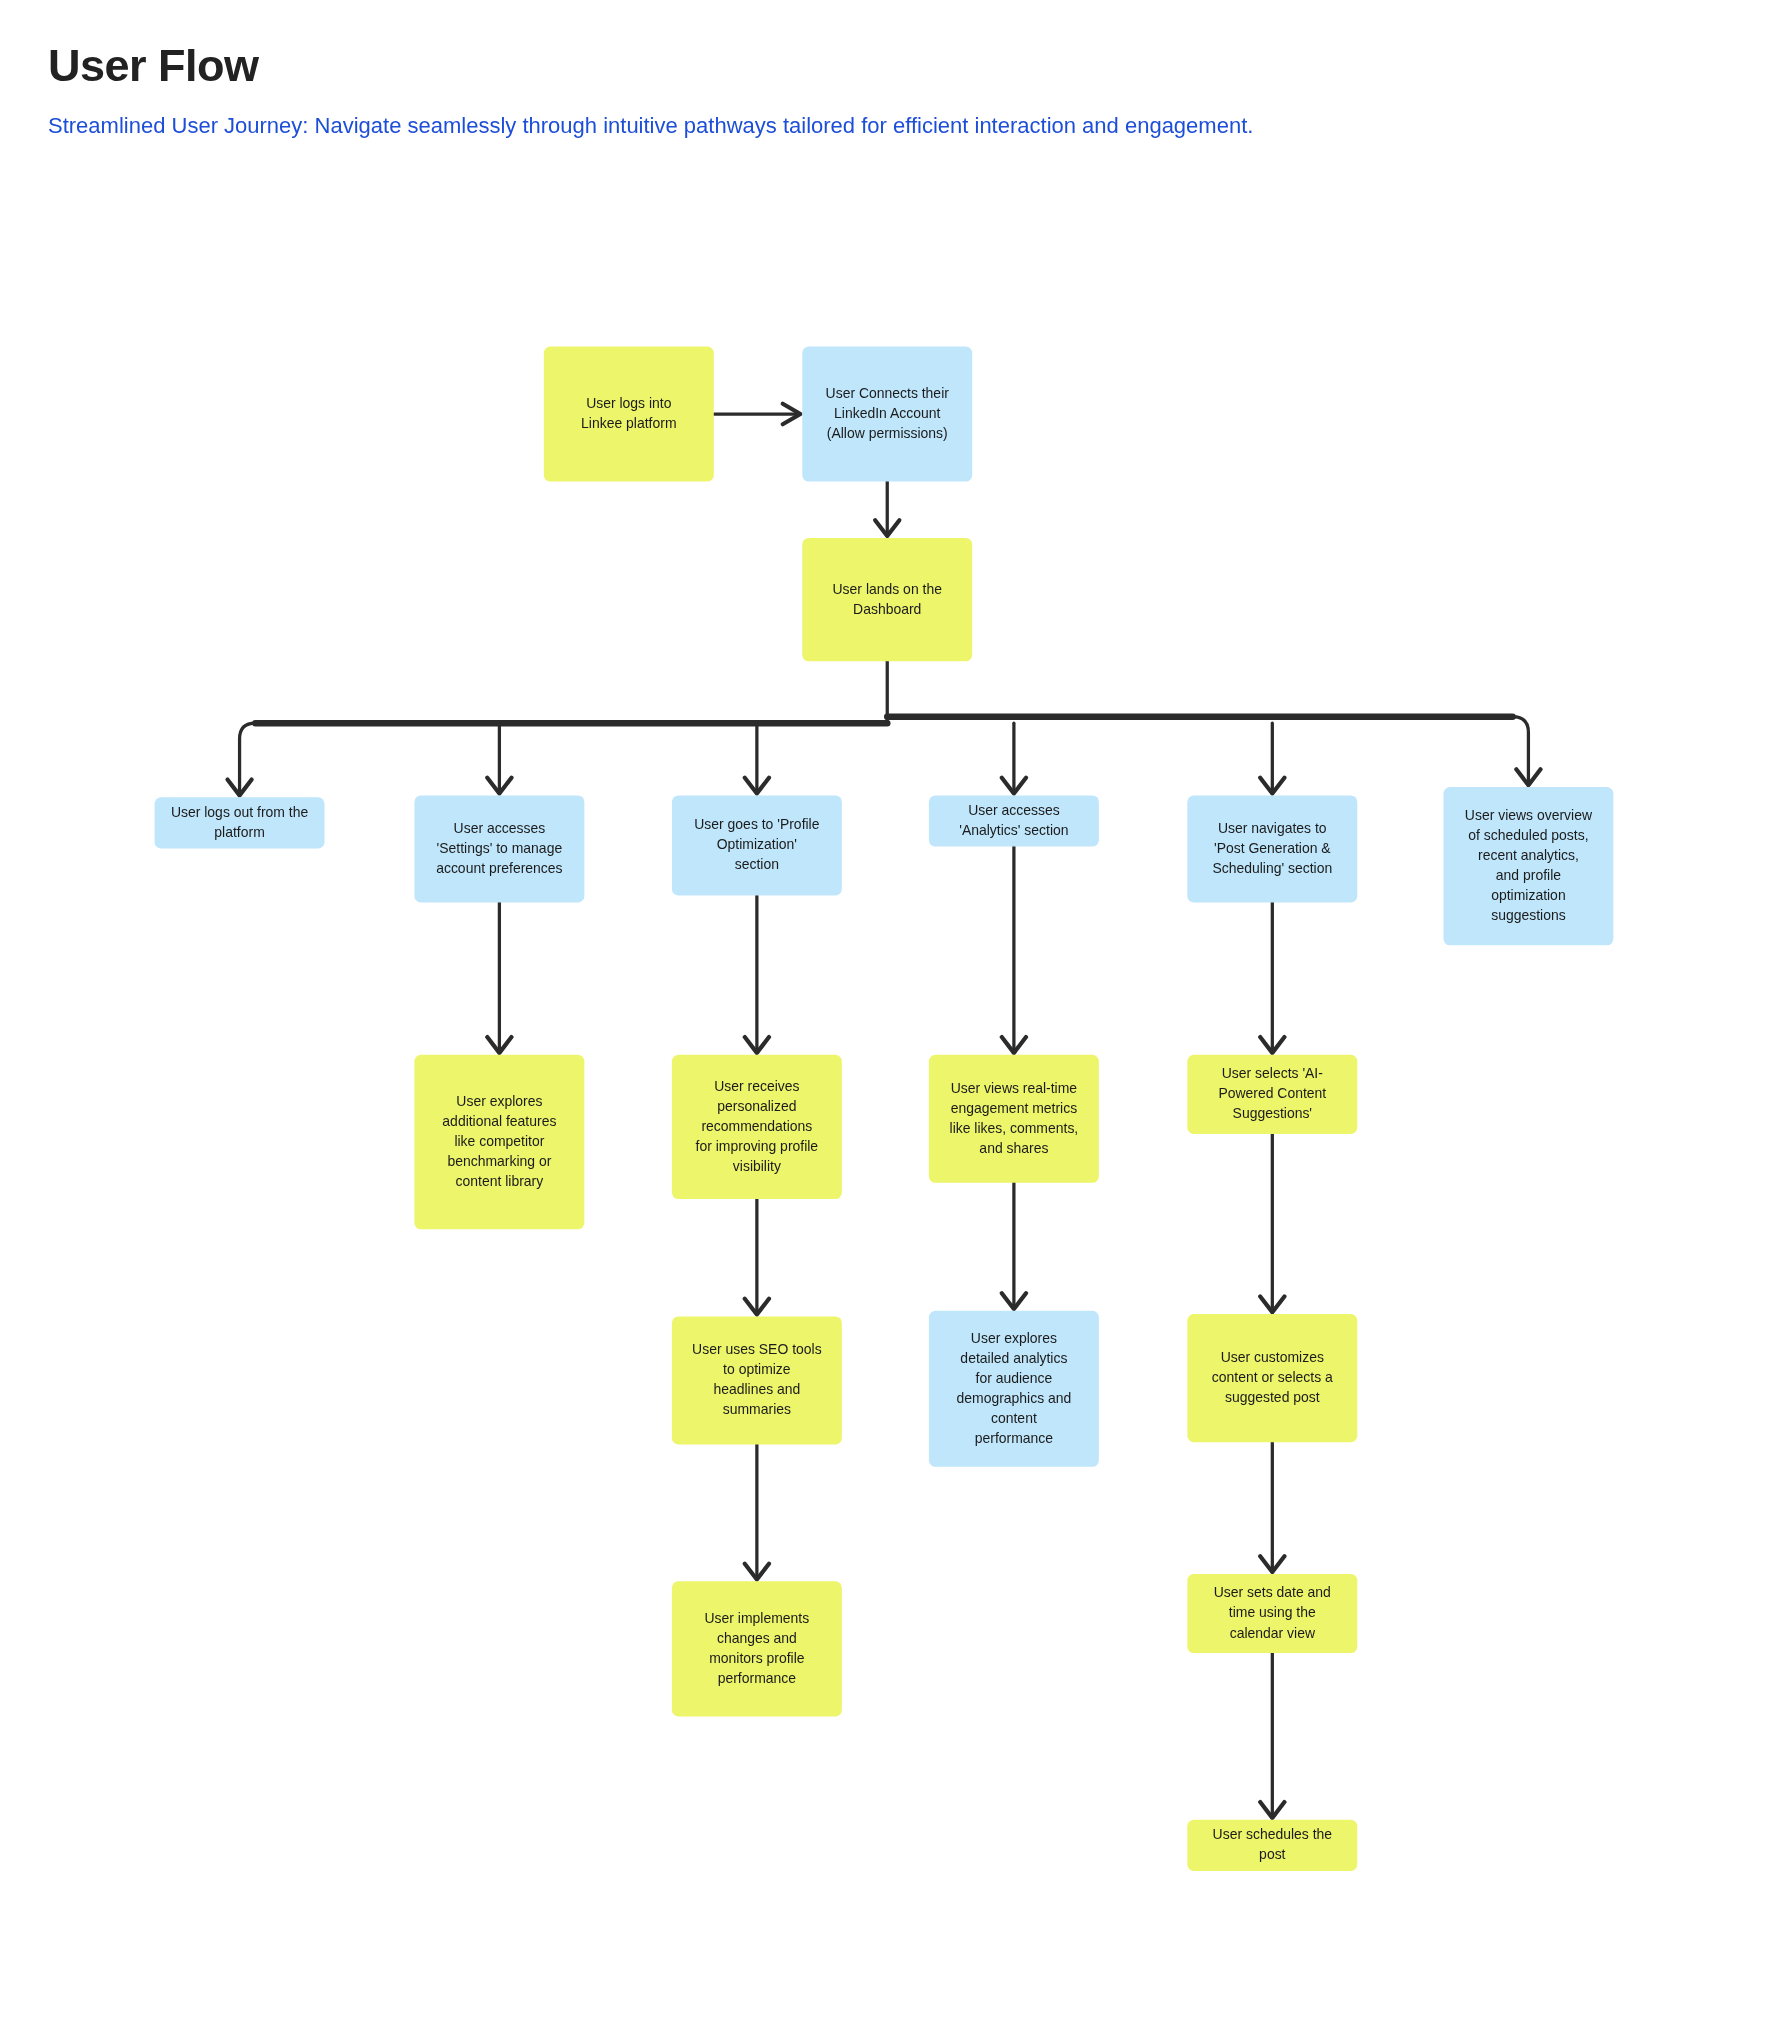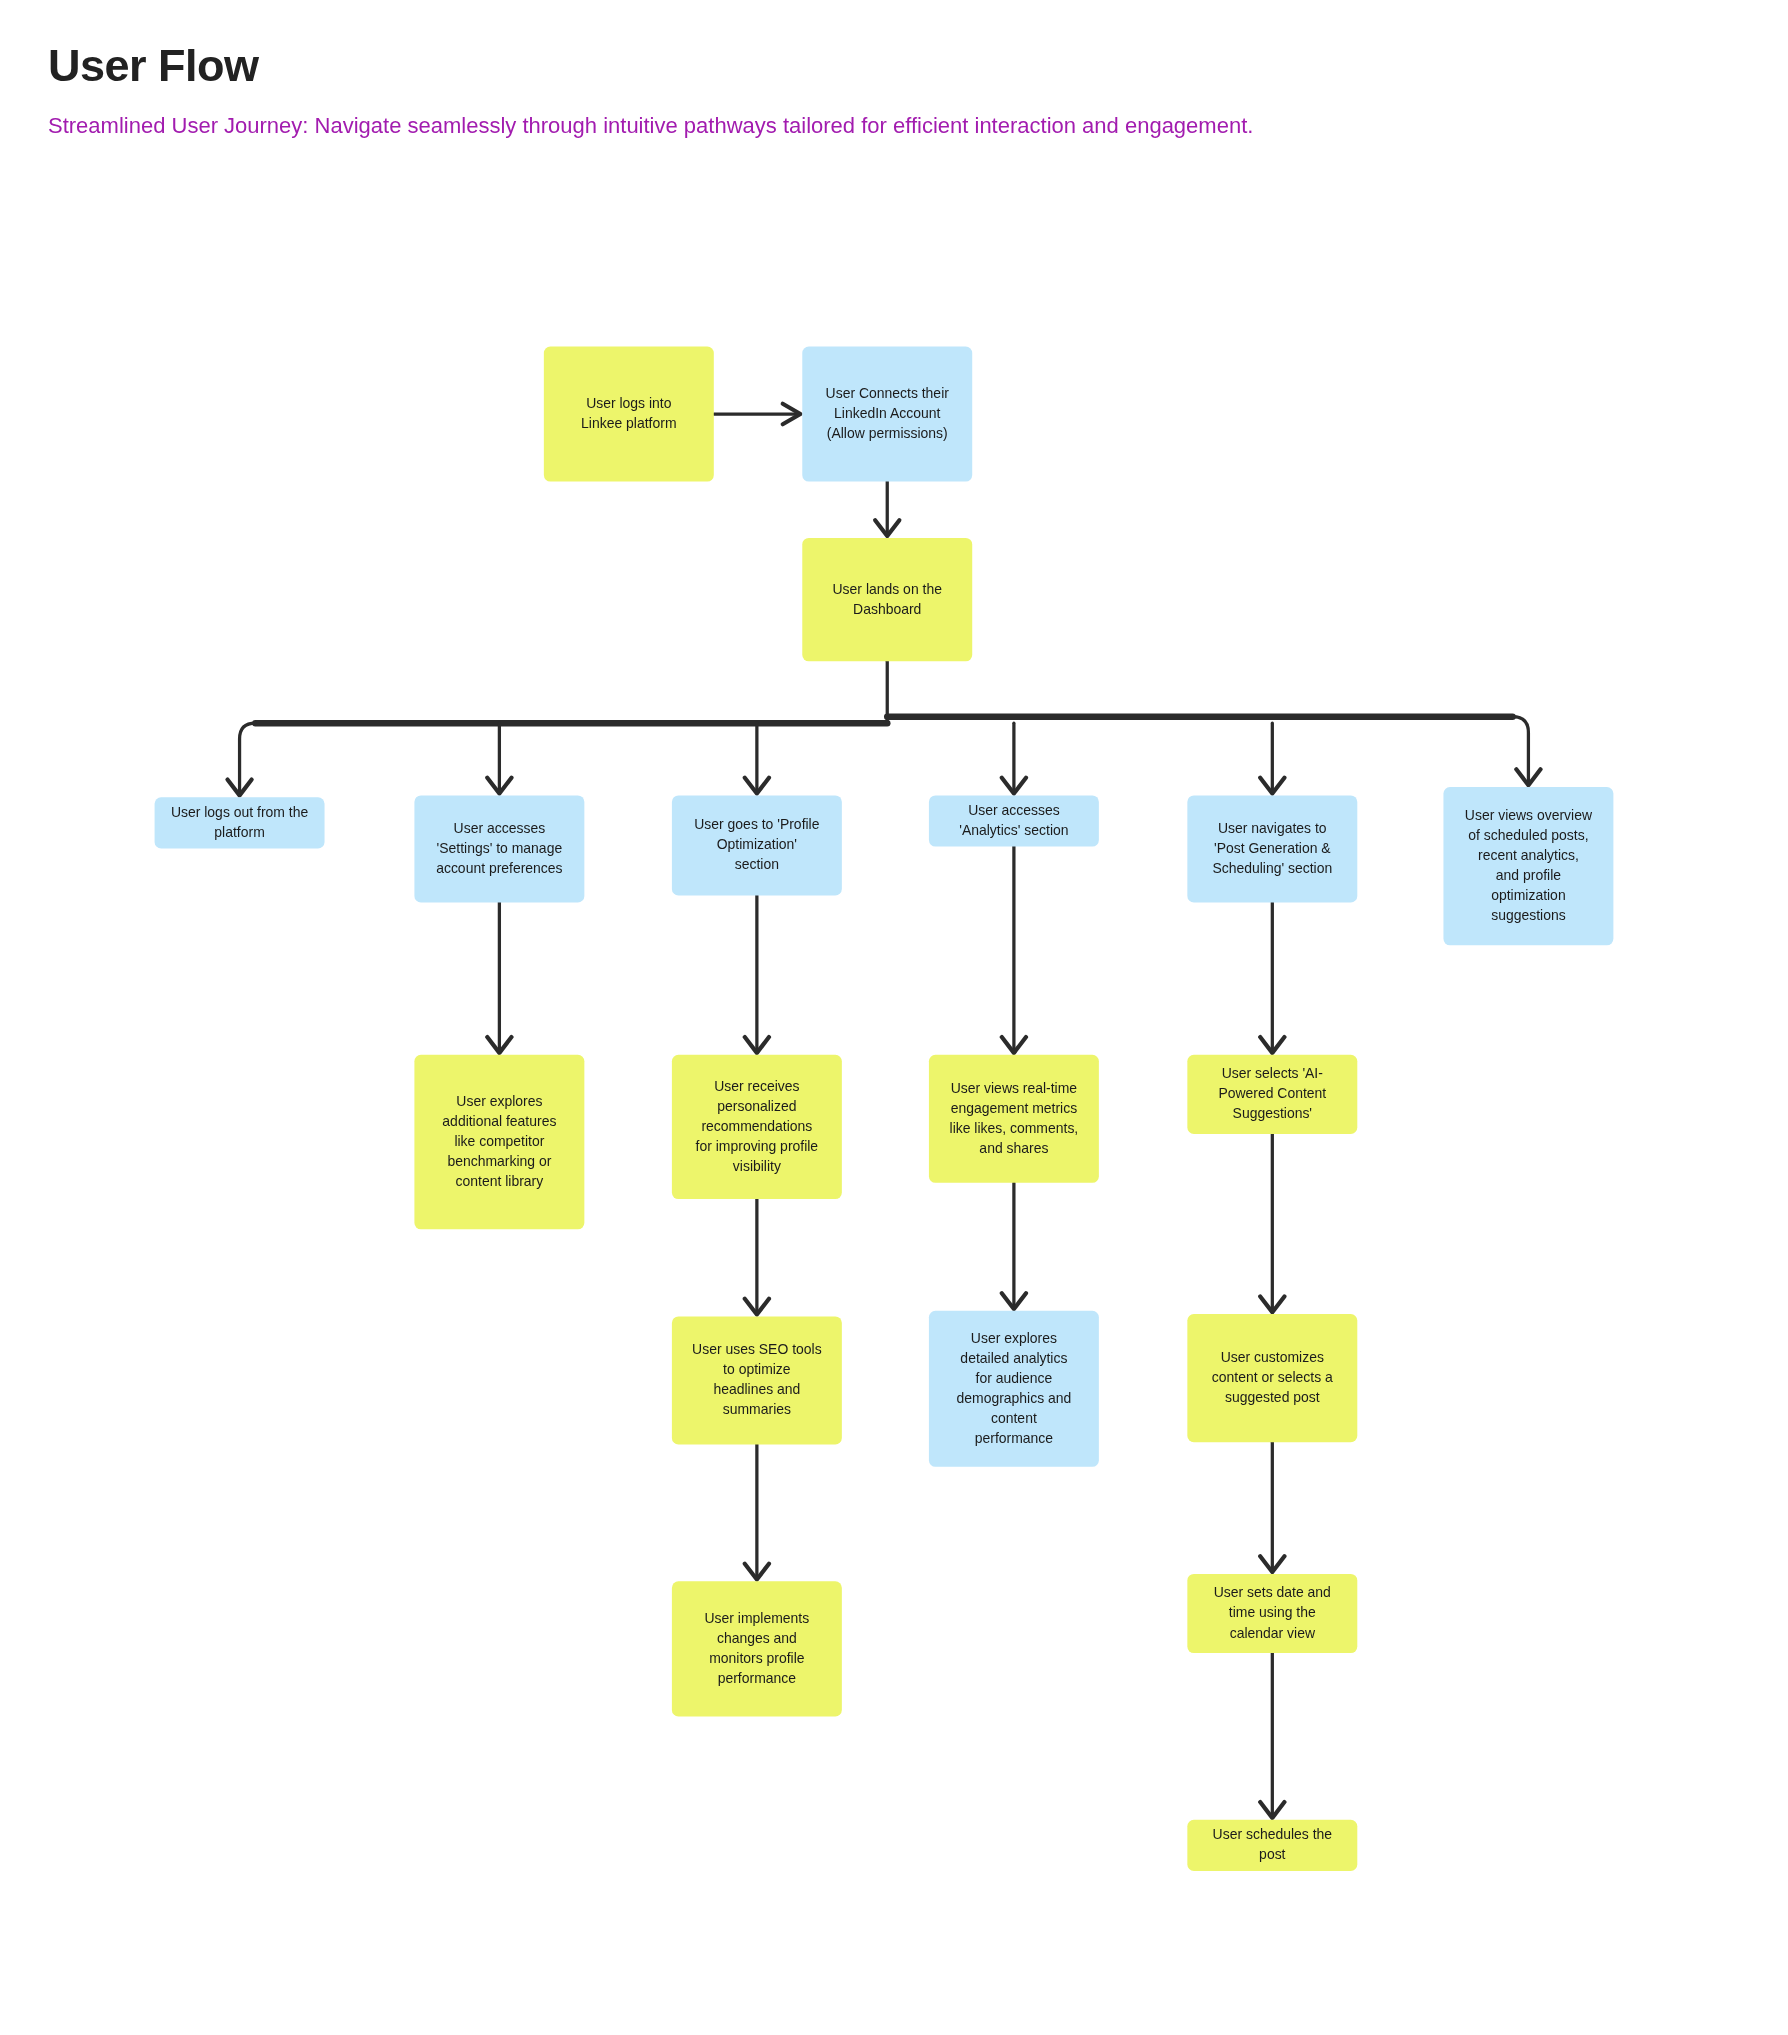--- a/index.html
+++ b/index.html
@@ -33,21 +33,21 @@
     font-size: 45px;
     font-weight: bold;
     letter-spacing: -0.5px;
     color: #222222;
     line-height: 1.05;
     margin: 0 0 20.5px 0;
   }
   #page-subtitle {
     font-size: 22px;
     font-weight: 400;
-    color: #a21caf;
+    color: #1d4ed8;
     line-height: 1.48;
     margin: 0;
     max-width: 1295px;
   }
   #flow-canvas {
     position: absolute;
     left: 0;
     top: 0;
     width: 1788px;
     height: 2035px;

